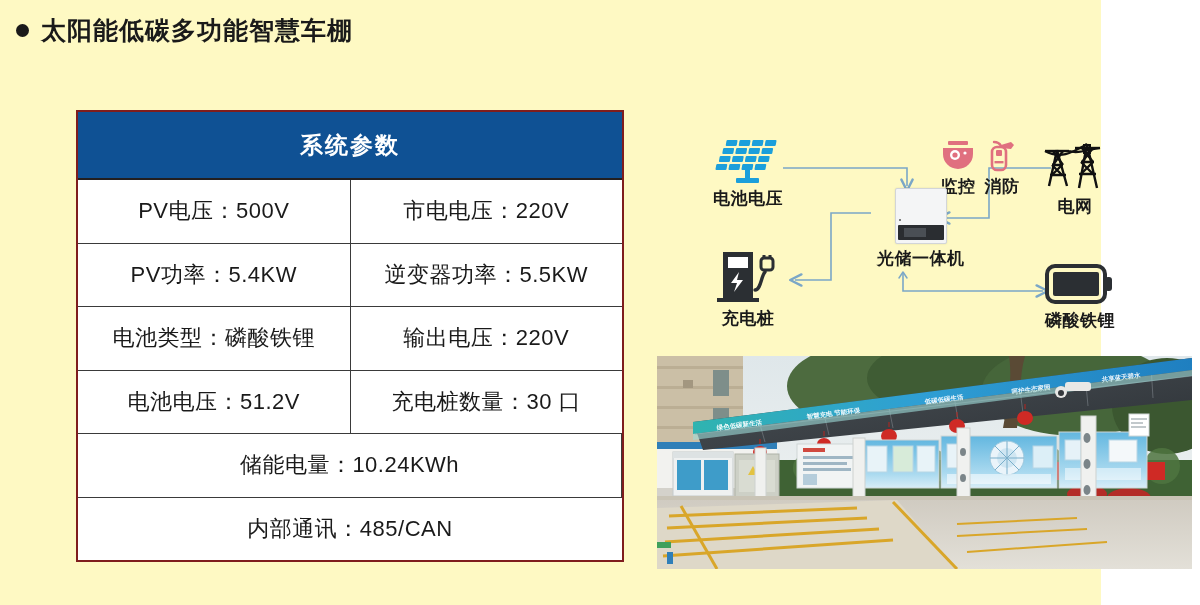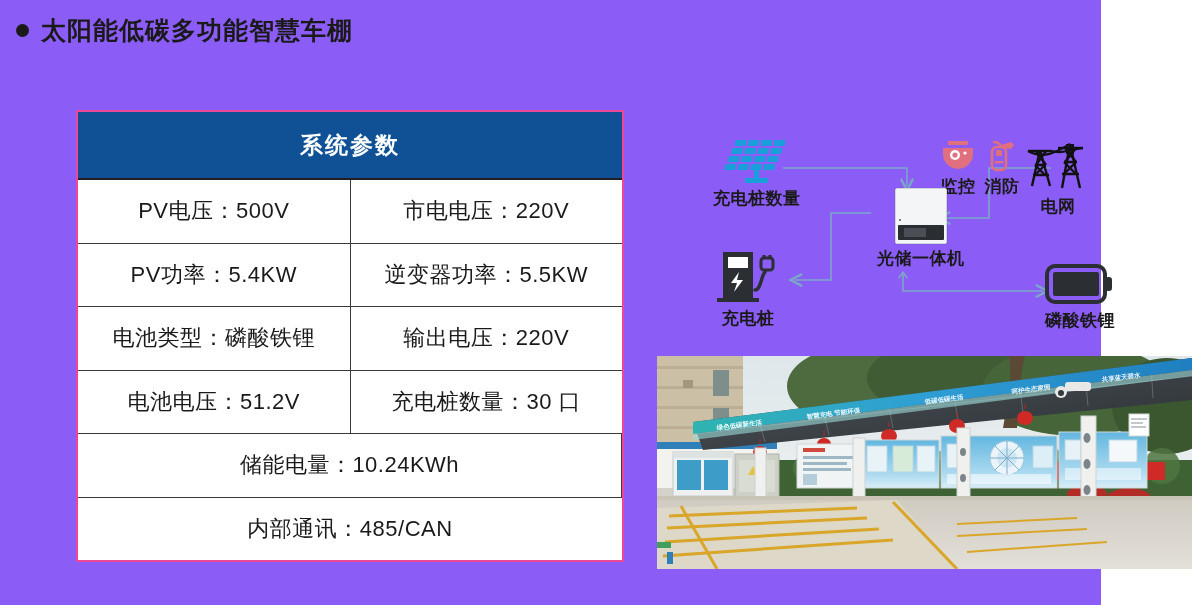--- a/index.html
+++ b/index.html
@@ -5,21 +5,21 @@
   * { box-sizing: border-box; margin: 0; padding: 0; }
   html, body {
     width: 1200px; height: 605px;
     background: #ffffff;
     font-family: "Liberation Sans", "DejaVu Sans", sans-serif;
     overflow: hidden;
   }
   #page {
     position: relative;
     width: 1101px; height: 605px;
-    background: #8b5cf6;
+    background: #fef9c3;
   }
 
   
   .title-row {
     position: absolute;
     left: 16px; top: 14px;
     display: flex; align-items: center; gap: 12px;
   }
   .bullet {
     width: 13px; height: 13px;
@@ -33,21 +33,21 @@
     color: #1a1a1a;
     letter-spacing: 1px;
     white-space: nowrap;
   }
 
   
   .spec-table {
     position: absolute;
     left: 76px; top: 110px;
     width: 548px; height: 452px;
-    border: 2px solid #ec4899;
+    border: 2px solid #7f1d1d;
     display: flex;
     flex-direction: column;
     background: #fff;
   }
   .spec-head {
     height: 68px;
     background: #0f5194;
     color: #ffffff;
     display: flex;
     align-items: center;
@@ -234,21 +234,21 @@
 
             <rect x="0" y="26" width="11" height="6" rx="1"></rect>
             <rect x="13" y="26" width="11" height="6" rx="1"></rect>
             <rect x="26" y="26" width="11" height="6" rx="1"></rect>
             <rect x="39" y="26" width="11" height="6" rx="1"></rect>
           </g>
           <rect x="30" y="32" width="5" height="9"></rect>
           <rect x="21" y="40" width="23" height="5" rx="1"></rect>
         </g>
       </svg>
-      <span class="dg-label">充电桩数量</span>
+      <span class="dg-label">电池电压</span>
     </div>
 
     <div class="inline-pair" style="left:285px; top:40px;">
       <div class="inline-item">
         <svg width="36" height="32" viewBox="0 0 36 32">
           <rect x="8" y="1" width="20" height="4" rx="1" fill="#e0707f"></rect>
           <path d="M3,8 h30 v6 a15,15 0 0 1 -30,0 z" fill="#e0707f"></path>
           <circle cx="15" cy="15" r="5" fill="#ffffff"></circle>
           <circle cx="15" cy="15" r="2.6" fill="#e0707f"></circle>
           <circle cx="25" cy="13" r="1.6" fill="#ffffff"></circle>
@@ -260,21 +260,21 @@
           <path d="M10,2 C14,2 16,4 17,6" fill="none" stroke="#e0707f" stroke-width="2.4" stroke-linecap="round"></path>
           <path d="M17,5 L27,2 L30,5 L27,9 L17,8 Z" fill="#e0707f"></path>
           <rect x="8" y="7" width="14" height="23" rx="5" fill="none" stroke="#e0707f" stroke-width="2.6"></rect>
           <rect x="12" y="10" width="6" height="6" rx="1" fill="#e0707f"></rect>
           <rect x="10.5" y="21" width="9" height="2.4" fill="#e0707f"></rect>
         </svg>
         <span class="dg-label">消防</span>
       </div>
     </div>
 
-    <div class="dg-node" style="left:371px; top:40px;">
+    <div class="dg-node" style="left:388px; top:40px;">
       <svg width="64" height="52" viewBox="0 0 64 52">
         <g stroke="#111111" fill="none" stroke-width="2.4">
 
           <path d="M14,10 L6,46 M14,10 L24,46"></path>
           <path d="M2,11 h24"></path>
           <path d="M9,25 h11 M7,35 h16"></path>
           <path d="M10,11 L20,25 M20,11 L10,25 M9,25 L19,35 M19,25 L9,35"></path>
 
           <path d="M44,4 L36,48 M44,4 L54,48"></path>
           <path d="M32,8 h25"></path>

